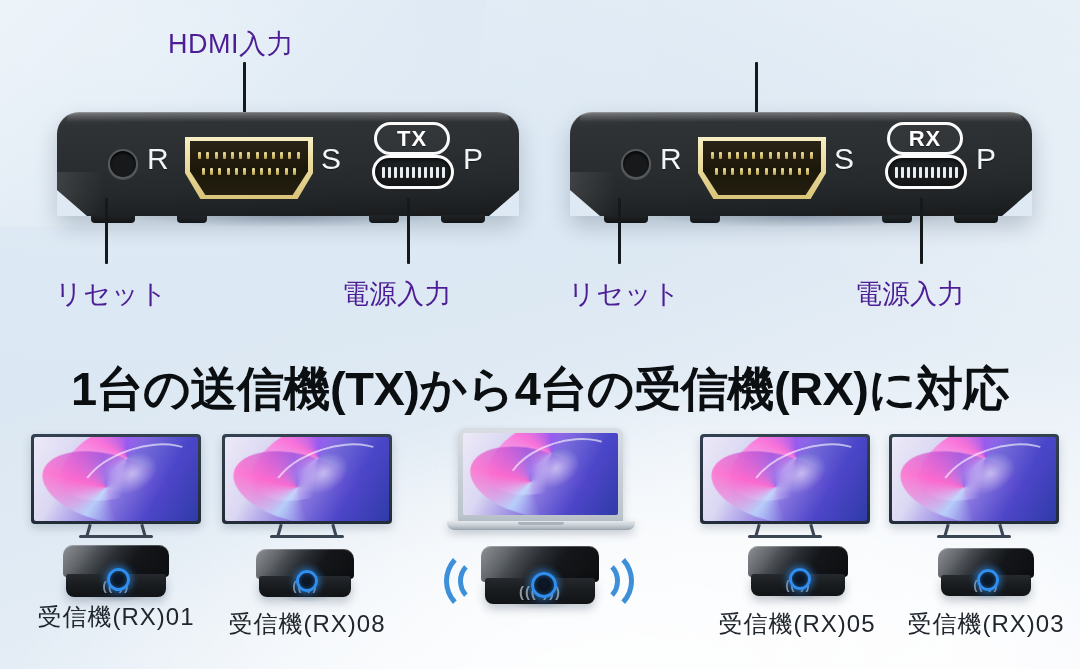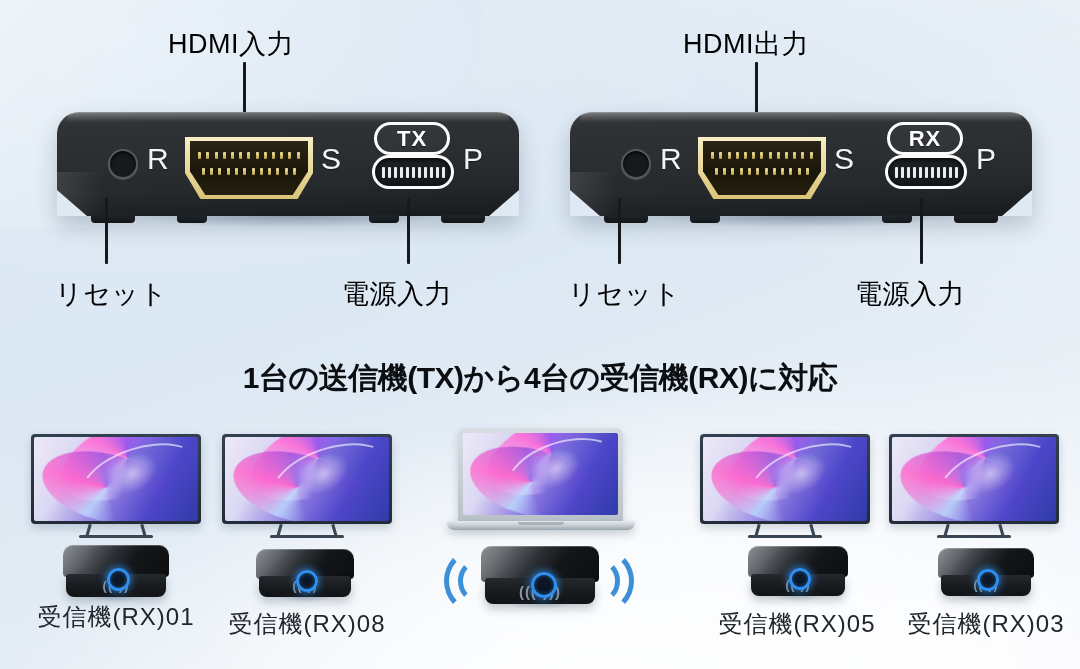--- a/index.html
+++ b/index.html
@@ -31,21 +31,21 @@
     transform:rotate(6deg);
   }
   .bg-corner{
     position:absolute;left:0;top:0;width:46%;height:34%;
     background:linear-gradient(135deg, rgba(255,255,255,.38) 0%, rgba(255,255,255,0) 62%);
   }
 
   
   .lbl{
     position:absolute;
-    color:#000000;
+    color:#4c1d95;
     white-space:nowrap;
     letter-spacing:.5px;
   }
   .callout-lbl{font-size:27px;font-weight:400;}
   .leader{position:absolute;background:#16191c;width:3px;border-radius:1px;}
 
   
   .unit{position:absolute;}
   .unit-body{
     position:absolute;left:0;top:0;width:100%;height:100%;
@@ -128,21 +128,21 @@
     background:linear-gradient(180deg,#202325,#141618);
     display:flex;align-items:center;justify-content:center;
     box-shadow:inset 0 2px 4px rgba(0,0,0,.8);
   }
   .usbc-pins{display:flex;gap:3px;align-items:center;}
   .usbc-pins i{display:block;width:3px;height:11px;background:#e9ecee;border-radius:1px;}
 
   
   .headline{
     position:absolute;left:0;width:100%;text-align:center;
-    font-size:30px;font-weight:700;color:#0c0f11;
+    font-size:47px;font-weight:700;color:#0c0f11;
     letter-spacing:-.5px;
   }
 
   
   .tv{position:absolute;}
   .tv-frame{
     position:absolute;left:0;top:0;width:100%;height:100%;
     background:linear-gradient(180deg,#33404f,#222c38);
     border-radius:4px;padding:3px;box-sizing:border-box;
     box-shadow:0 4px 10px rgba(30,50,75,.20);
@@ -330,21 +330,20 @@
     </div>
     <div class="port-letter" style="left:406px;top:30px;">P</div>
   </div>
 
   <div class="leader" style="left:105px;top:198px;height:66px;"></div>
   <div class="lbl callout-lbl" style="left:55px;top:276px;">リセット</div>
 
   <div class="leader" style="left:407px;top:198px;height:66px;"></div>
   <div class="lbl callout-lbl" style="left:342px;top:276px;">電源入力</div>
 
-  <div class="lbl callout-lbl" style="left:683px;top:26px;">HDMI出力</div>
   <div class="leader" style="left:755px;top:62px;height:62px;"></div>
 
   <div class="unit" style="left:570px;top:112px;width:462px;height:104px;">
     <div class="unit-body"></div>
     <div class="unit-top-hl"></div>
     <div class="unit-bevel-l"></div>
     <div class="unit-chamfer" style="left:0;clip-path:polygon(0 100%,0 0,100% 100%);"></div>
     <div class="unit-chamfer" style="right:0;clip-path:polygon(100% 100%,100% 0,0 100%);"></div>
     <div class="unit-foot" style="left:34px;width:44px;"></div>
     <div class="unit-foot" style="left:120px;width:30px;"></div>

